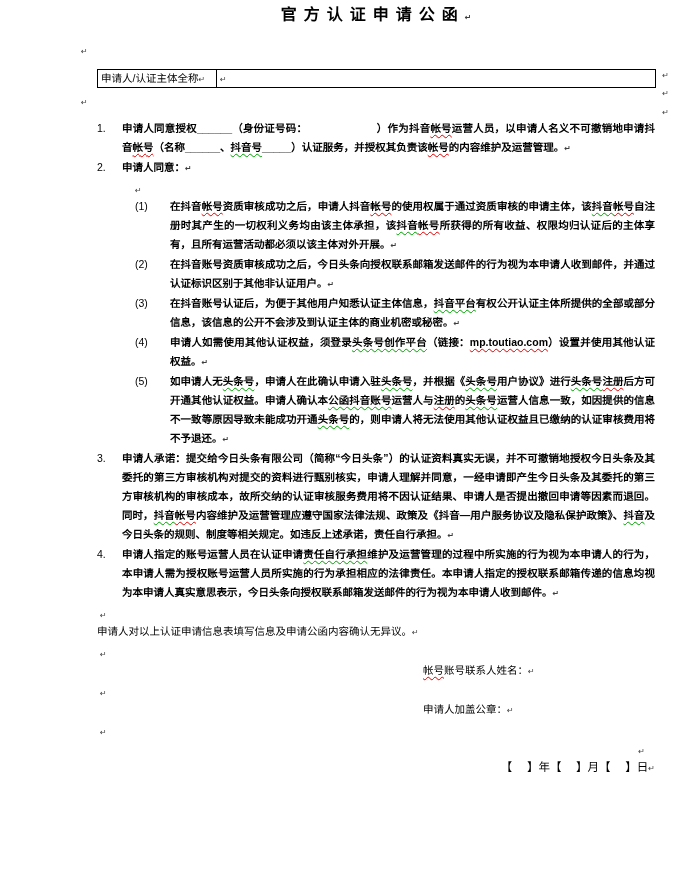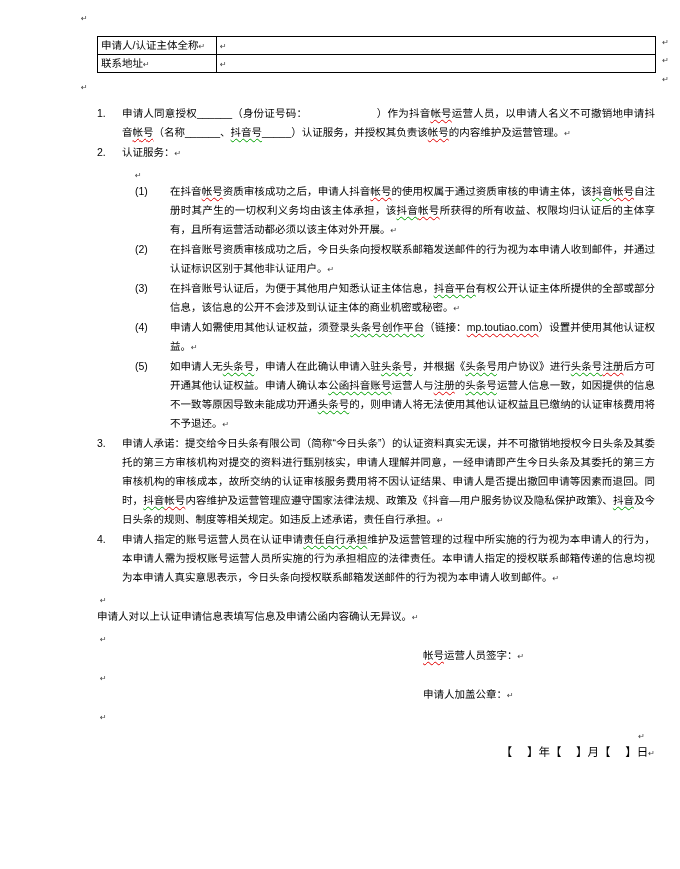--- a/index.html
+++ b/index.html
@@ -19,77 +19,74 @@
   td{border:1px solid #000;font-size:10.5px;line-height:13px;
      padding:1px 3px;vertical-align:middle;overflow:hidden;white-space:nowrap;}
   tr.r1 td{height:15px;} tr.r2 td{height:17px;} tr.r3 td{height:15px;}
   .row-end{position:absolute;right:-14px;}
   
   .list{margin-top:7px;}
   .li{display:flex;font-size:10.5px;line-height:19px;text-align:justify;}
   .li .num{flex:0 0 25px;}
   .li.lvl2{margin-left:38px;}
   .li.lvl2 .num{flex:0 0 35px;}
-  .li .txt{flex:1;}
+  .li .txt{flex:1;font-weight:bold;}
   .blankline{height:19px;line-height:19px;}
   .blankline.lvl2{margin-left:38px;}
   
   .f-blank{height:19px;line-height:19px;padding-left:3px;}
   .f-blank.right{text-align:right;padding-left:0;padding-right:10px;}
   .f-para{font-size:10.5px;line-height:19px;text-align:justify;}
   .f-sig{font-size:10.5px;line-height:19px;padding-left:326px;}
   .f-date{font-size:11.5px;line-height:19px;font-weight:normal;text-align:right;}
   
   .sq-red{text-decoration:underline wavy #e00000;text-decoration-thickness:1px;
           text-underline-offset:2px;}
   .sq-green{text-decoration:underline wavy #00a000;text-decoration-thickness:1px;
           text-underline-offset:2px;}
 </style>
 </head>
 <body>
 
 <div class="page">
 
+  <div class="title"><span>官方认证申请公函</span><span class="pmark">↵</span></div>
 
   <div class="blank outdent"><span class="pmark">↵</span></div>
 
   <div class="table-wrap">
     <table>
       <colgroup>
           <col style="width:119px">
           <col style="width:92px">
           <col style="width:170px">
           <col style="width:177px">
         </colgroup>
       <tbody>
           <tr class="r1">
         <td><span>申请人/认证主体全称</span><span class="pmark">↵</span></td>
-        <td colspan="3"><span class="pmark">↵</span></td>
-      </tr>
-      <tr class="r3">
-        <td><span>联系地址</span><span class="pmark">↵</span></td>
         <td colspan="3"><span class="pmark">↵</span></td>
       </tr>
     </tbody>
       </table>
     <span class="pmark row-end" style="top:2px">↵</span>
     <span class="pmark row-end" style="top:20px">↵</span>
     <span class="pmark row-end" style="top:39px">↵</span>
   </div>
 
   <div class="blank outdent"><span class="pmark">↵</span></div>
 
   <div class="list" id="terms-list">
       <div class="li lvl1">
         <span class="num">1.</span>
         <div class="txt"><span>申请人同意授权______（身份证号码：　　　　　　　）作为抖音</span><span class="sq-red">帐号</span><span>运营人员，以申请人名义不可撤销地申请抖音</span><span class="sq-red">帐号</span><span>（名称______、</span><span class="sq-green">抖音号</span><span>_____）认证服务，并授权其负责该</span><span class="sq-red">帐号</span><span>的内容维护及运营管理。</span><span class="pmark">↵</span></div>
       </div>
       <div class="li lvl1">
         <span class="num">2.</span>
-        <div class="txt"><span>认证服务：</span><span class="pmark">↵</span></div>
+        <div class="txt"><span>申请人同意：</span><span class="pmark">↵</span></div>
       </div>
       <div class="blankline lvl2"><span class="pmark">↵</span></div>
       <div class="li lvl2">
         <span class="num">(1)</span>
         <div class="txt"><span>在抖音</span><span class="sq-red">帐号</span><span>资质审核成功之后，申请人抖音</span><span class="sq-red">帐号</span><span>的使用权属于通过资质审核的申请主体，该</span><span class="sq-green">抖音</span><span class="sq-red">帐号</span><span>自注册时其产生的一切权利义务均由该主体承担，该</span><span class="sq-green">抖音</span><span class="sq-red">帐号</span><span>所获得的所有收益、权限均归认证后的主体享有，且所有运营活动都必须以该主体对外开展。</span><span class="pmark">↵</span></div>
       </div>
       <div class="li lvl2">
         <span class="num">(2)</span>
         <div class="txt"><span>在抖音账号资质审核成功之后，今日头条向授权联系邮箱发送邮件的行为视为本申请人收到邮件，并通过认证标识区别于其他非认证用户。</span><span class="pmark">↵</span></div>
       </div>
@@ -112,21 +109,21 @@
       <div class="li lvl1">
         <span class="num">4.</span>
         <div class="txt"><span>申请人指定的账号运营人员在认证申请</span><span class="sq-green">责任自行承担</span><span>维护及运营管理的过程中所实施的行为视为本申请人的行为，本申请人需为授权账号运营人员所实施的行为承担相应的法律责任。本申请人指定的授权联系邮箱传递的信息均视为本申请人真实意思表示，今日头条向授权联系邮箱发送邮件的行为视为本申请人收到邮件。</span><span class="pmark">↵</span></div>
       </div>
     </div>
 
   <div id="footer-area">
       <div class="f-blank"><span class="pmark">↵</span></div>
       <div class="f-para"><span>申请人对以上认证申请信息表填写信息及申请公函内容确认无异议。</span><span class="pmark">↵</span></div>
       <div class="f-blank"><span class="pmark">↵</span></div>
-      <div class="f-sig"><span class="sq-red">帐号</span><span>运营人员签字：</span><span class="pmark">↵</span></div>
+      <div class="f-sig"><span class="sq-red">帐号</span><span>账号联系人姓名：</span><span class="pmark">↵</span></div>
       <div class="f-blank"><span class="pmark">↵</span></div>
       <div class="f-sig"><span>申请人加盖公章：</span><span class="pmark">↵</span></div>
       <div class="f-blank"><span class="pmark">↵</span></div>
       <div class="f-blank right"><span class="pmark">↵</span></div>
       <div class="f-date"><span>【　 】年【　 】月【　 】日</span><span class="pmark">↵</span></div>
     </div>
 
 </div>
 
 </body></html>

